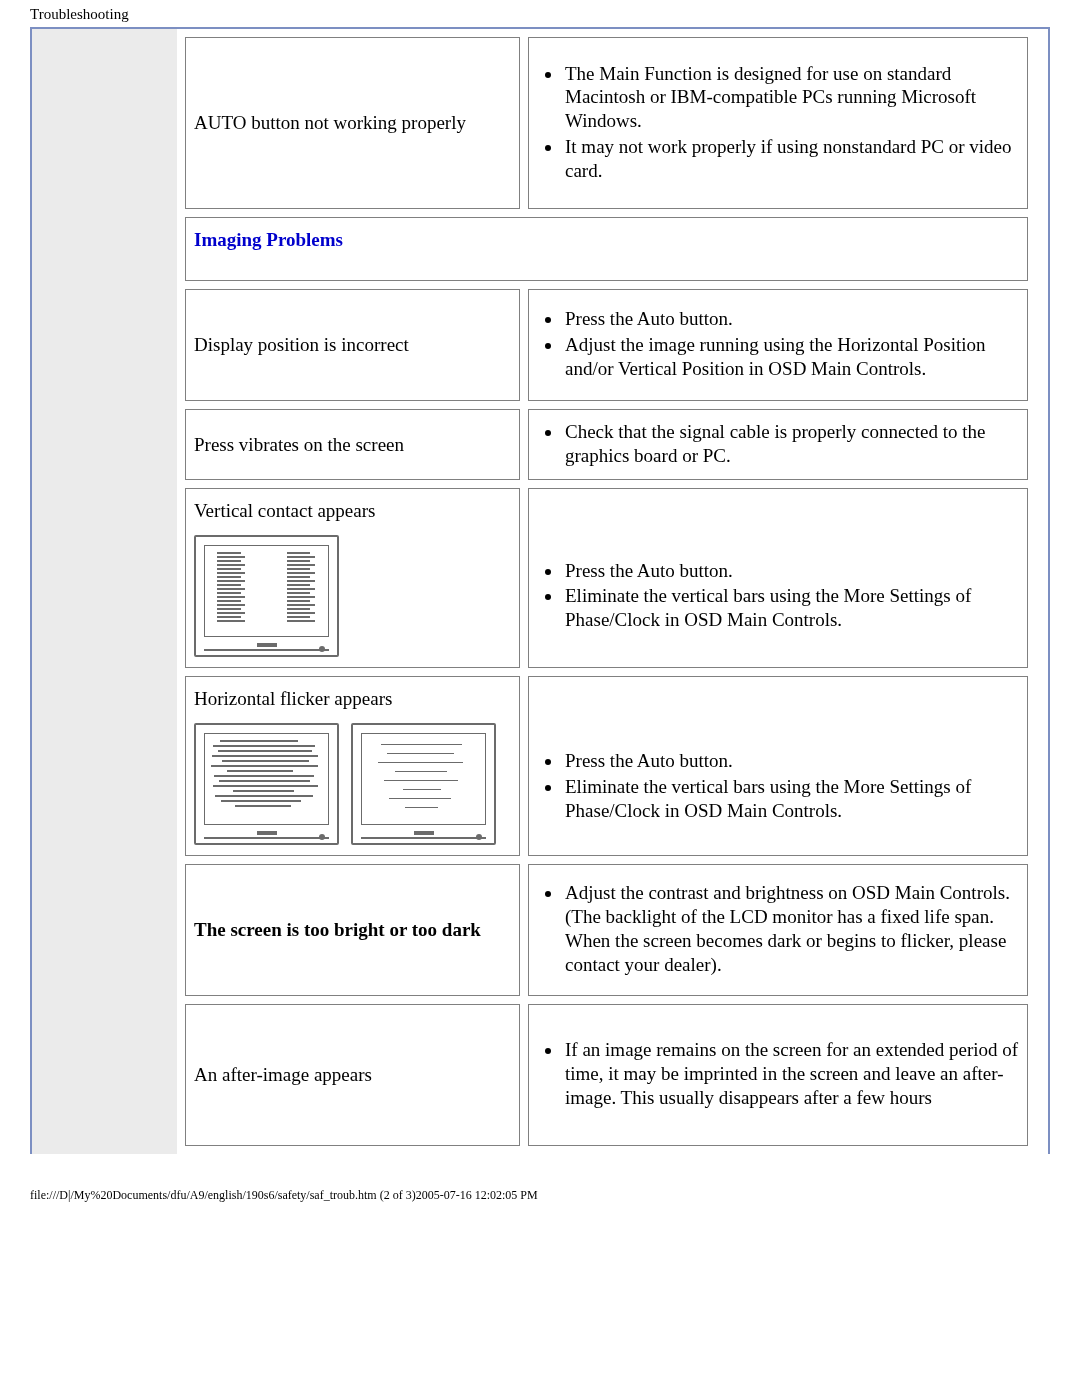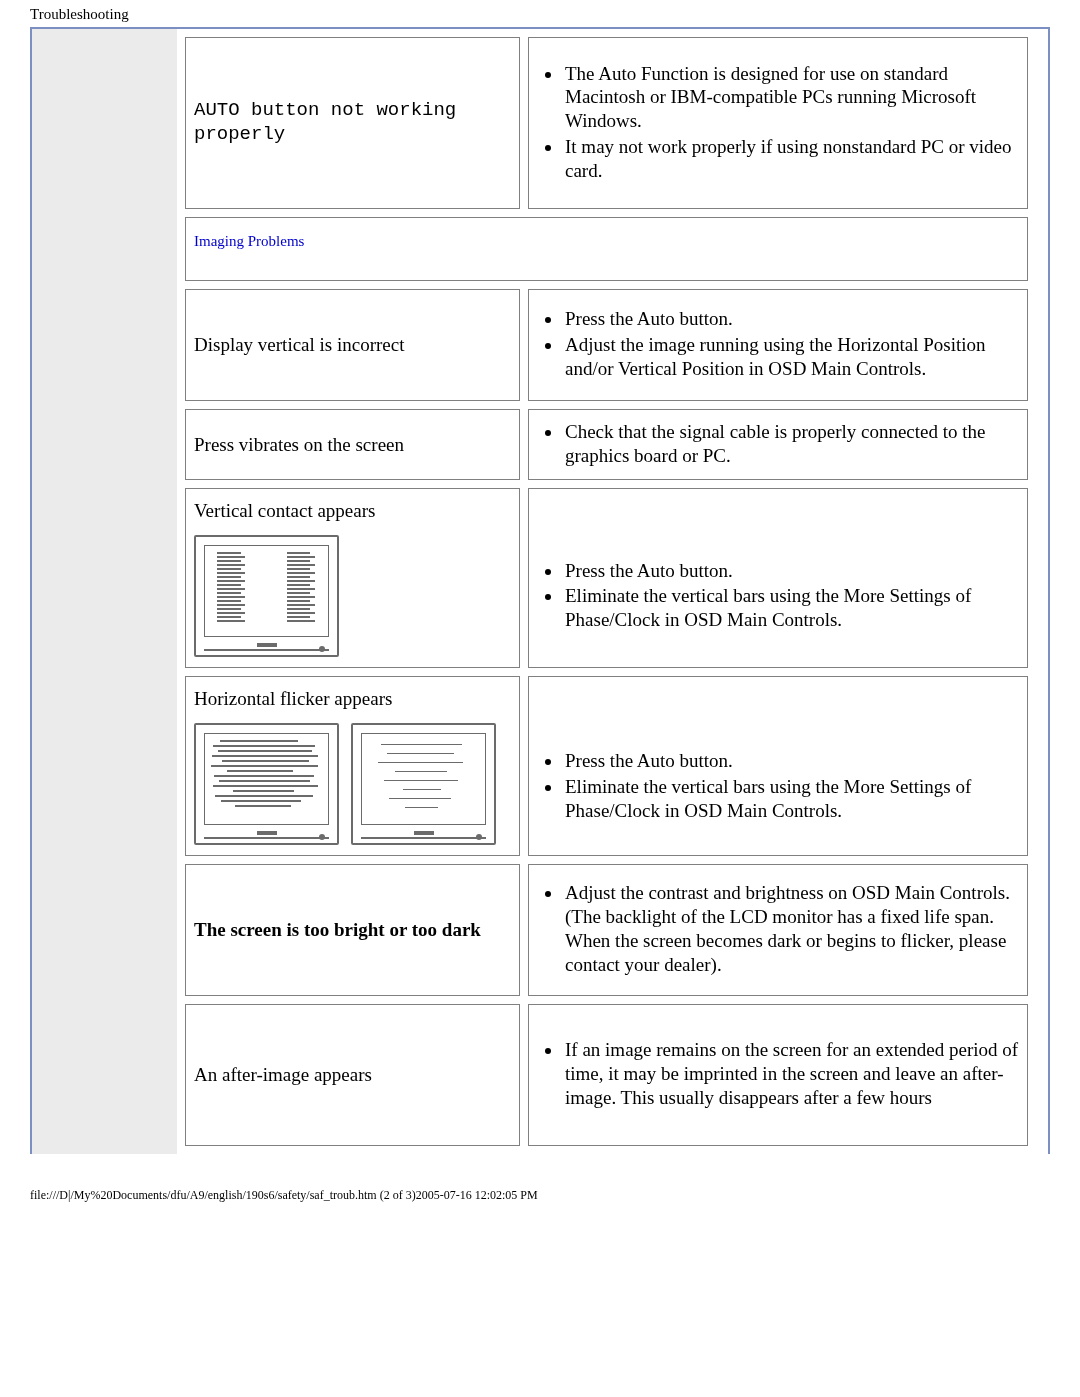--- a/index.html
+++ b/index.html
@@ -15,21 +15,21 @@
     border-right:12px solid #ffffff;}
   table.grid{border-collapse:separate;border-spacing:8px 8px;width:100%;
     table-layout:fixed;}
   table.grid td{border:1px solid #808080;vertical-align:middle;
     padding:10px 8px 10px 8px;font-size:19px;line-height:1.25;
     background:#ffffff;}
   table.grid td.full{border:1px solid #808080;}
   table.grid col.c1{width:335px;}
   ul.sol{list-style:disc;margin:0 0 0 26px;padding:0;}
   ul.sol li{margin:0 0 2px 0;padding-left:2px;}
-  .section-head{color:#0000cc;font-weight:normal;font-size:15px;}
+  .section-head{color:#0000cc;font-weight:bold;font-size:19px;}
   .footer{font-size:12px;padding:34px 0 0 30px;}
   
   .thumbs{margin-top:12px;display:flex;gap:12px;}
   .monitor{width:145px;height:122px;border:2px solid #6b6b6b;
     border-radius:2px;background:#ffffff;position:relative;
     box-sizing:border-box;}
   .monitor .screen{position:absolute;left:8px;right:8px;top:8px;bottom:18px;
     border:1px solid #6b6b6b;overflow:hidden;background:#ffffff;}
   .monitor .stand{position:absolute;left:8px;right:8px;bottom:4px;height:8px;}
   .monitor .stand::before{content:"";position:absolute;left:42%;width:16%;
@@ -66,21 +66,21 @@
     gap:8px;padding:4px 8px;}
   .hsparse span{height:1px;background:#6b6b6b;}
   .hsparse span:nth-child(1){width:85%;margin-left:5%;}
   .hsparse span:nth-child(2){width:70%;margin-left:12%;}
   .hsparse span:nth-child(3){width:90%;margin-left:2%;}
   .hsparse span:nth-child(4){width:55%;margin-left:20%;}
   .hsparse span:nth-child(5){width:78%;margin-left:8%;}
   .hsparse span:nth-child(6){width:40%;margin-left:28%;}
   .hsparse span:nth-child(7){width:65%;margin-left:14%;}
   .hsparse span:nth-child(8){width:35%;margin-left:30%;}
-  td.tall{height:150px;font-family:Liberation Mono, monospace;}
+  td.tall{height:150px;}
   td.tall2{height:150px;vertical-align:top;}
   td.vtop{vertical-align:top;}
 </style>
 </head>
 <body>
 
 <div class="page-title">Troubleshooting</div>
 
 <div class="outer">
  <div class="frame">
@@ -92,34 +92,34 @@
      <colgroup>
               <col class="c1">
               <col>
             </colgroup>
 
      <tbody>
               <tr>
       <td class="tall">AUTO button not working properly</td>
       <td class="vtop">
        <ul class="sol">
-        <li>The Auto Function is designed for use on standard Macintosh or IBM-compatible PCs running Microsoft Windows.</li>
+        <li>The Main Function is designed for use on standard Macintosh or IBM-compatible PCs running Microsoft Windows.</li>
         <li>It may not work properly if using nonstandard PC or video card.</li>
        </ul>
       </td>
      </tr>
 
      <tr>
       <td colspan="2" class="full" style="padding:10px 8px 28px 8px;">
        <span class="section-head">Imaging Problems</span>
       </td>
      </tr>
 
      <tr>
-      <td style="height:90px;">Display vertical is incorrect</td>
+      <td style="height:90px;">Display position is incorrect</td>
       <td class="vtop">
        <ul class="sol">
         <li>Press the Auto button.</li>
         <li>Adjust the image running using the Horizontal Position and/or Vertical Position in OSD Main Controls.</li>
        </ul>
       </td>
      </tr>
 
      <tr>
       <td>Press vibrates on the screen</td>

